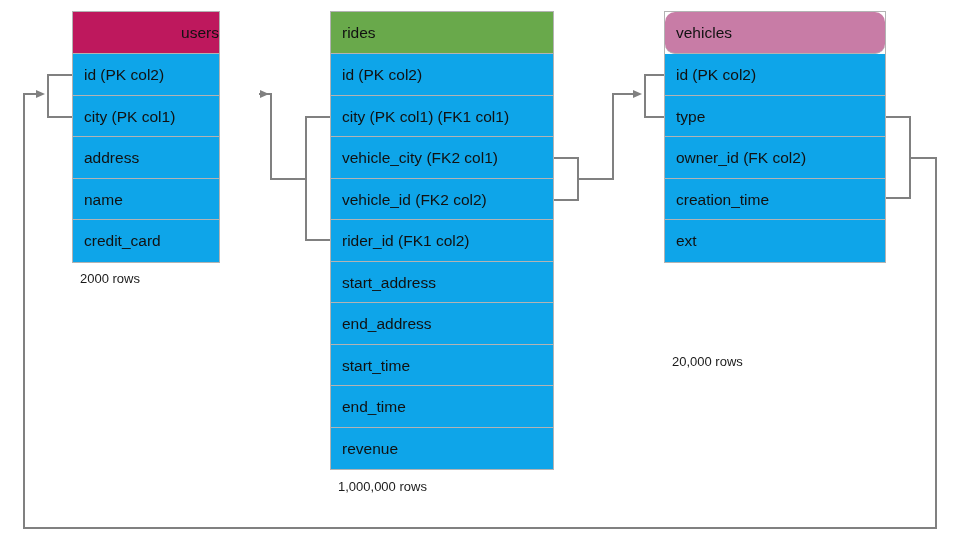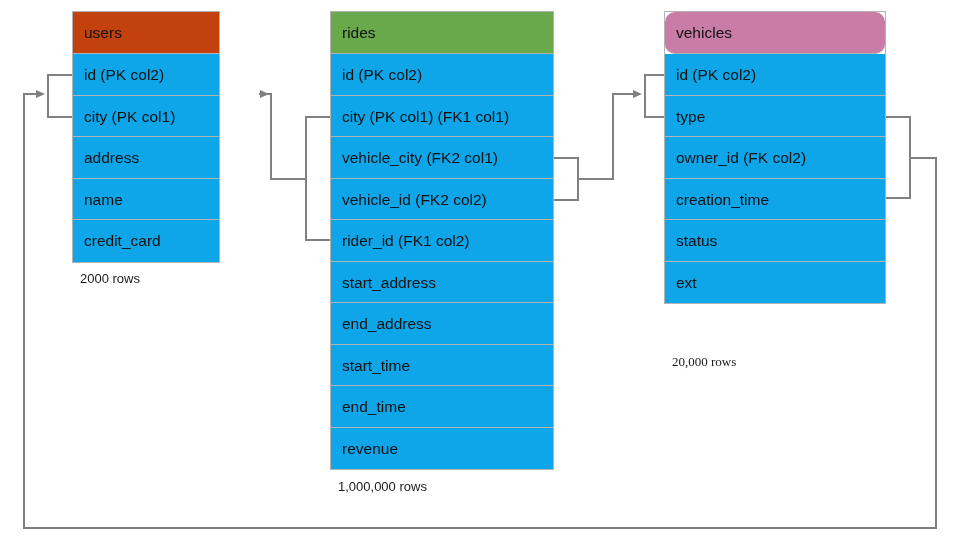--- a/index.html
+++ b/index.html
@@ -94,21 +94,21 @@
       <path d="M578,179 L613,179 L613,94 L633,94" marker-end="url(#arrowRight)"></path>
 
       <path d="M664,75 L645,75 L645,117 L664,117"></path>
 
       <path d="M886,117 L910,117 L910,198 L886,198"></path>
       <path d="M910,158 L936,158 L936,528 L24,528 L24,94 L36,94" marker-end="url(#arrowRight)"></path>
     </g>
   </svg>
 
   <div class="entity" style="left:72px; top:11px; width:148px;">
-    <div class="entity-header" style="background:#c2410c;">users</div>
+    <div class="entity-header" style="background:#be185d;text-align:right;">users</div>
     <div class="entity-field">id (PK col2)</div>
     <div class="entity-field">city (PK col1)</div>
     <div class="entity-field">address</div>
     <div class="entity-field">name</div>
     <div class="entity-field last">credit_card</div>
   </div>
   <div class="rowcount" style="left:80px; top:271px;">2000 rows</div>
 
   <div class="entity" style="left:330px; top:11px; width:224px;">
     <div class="entity-header" style="background:#69a94b;">rides</div>
@@ -124,18 +124,17 @@
     <div class="entity-field last">revenue</div>
   </div>
   <div class="rowcount" style="left:338px; top:479px;">1,000,000 rows</div>
 
   <div class="entity" style="left:664px; top:11px; width:222px;">
     <div class="entity-header" style="background:#c87ca6;border-radius:10px;">vehicles</div>
     <div class="entity-field">id (PK col2)</div>
     <div class="entity-field">type</div>
     <div class="entity-field">owner_id (FK col2)</div>
     <div class="entity-field">creation_time</div>
-    <div class="entity-field">status</div>
     <div class="entity-field last">ext</div>
   </div>
-  <div class="rowcount" style="left:672px; top:354px;font-family:Liberation Serif, serif;">20,000 rows</div>
+  <div class="rowcount" style="left:672px; top:354px;">20,000 rows</div>
 
 </div>
 
 </body></html>

